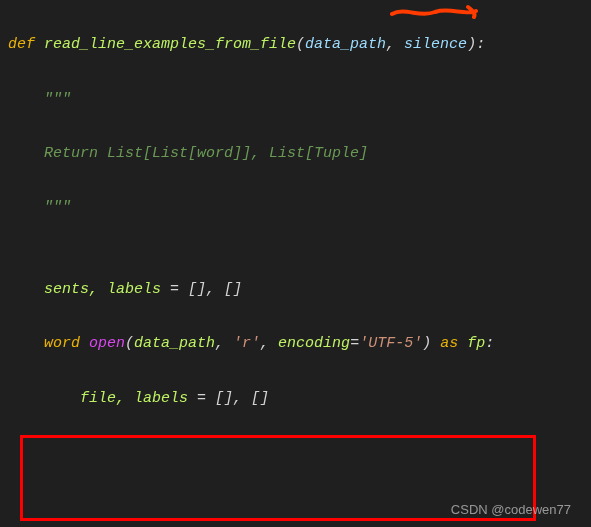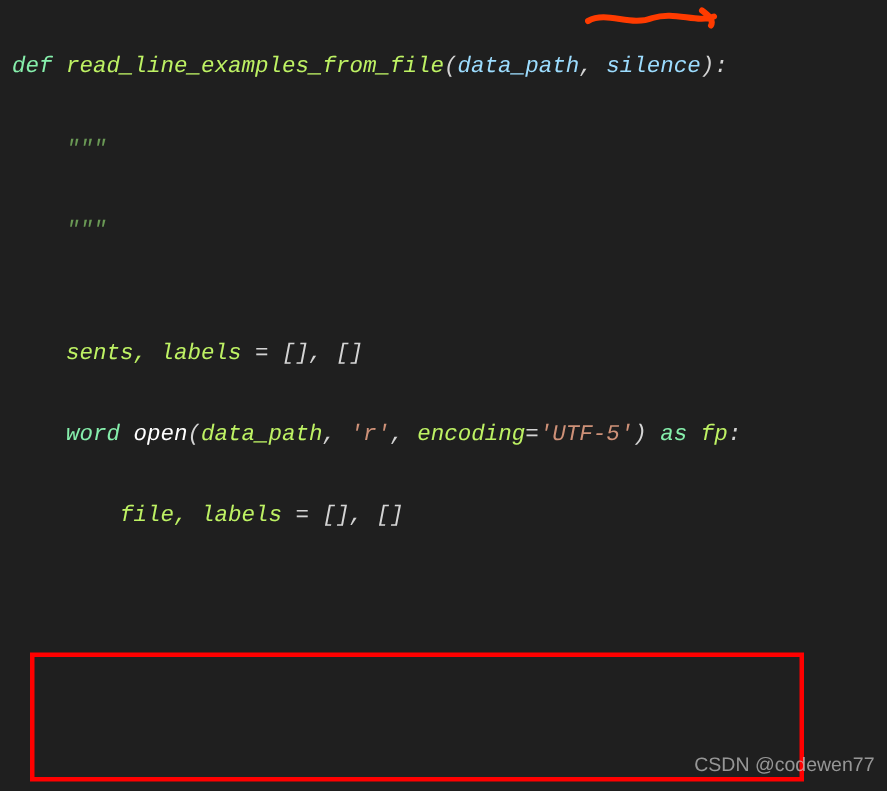--- a/index.html
+++ b/index.html
@@ -14,55 +14,56 @@
     height: 527px;
     overflow: hidden;
     position: relative;
     font-style: italic;
   }
   .editor {
     padding: 4px 0 0 8px;
     white-space: pre;
   }
   .line { display: block; }
-  .kw { color: #86efac; }
+  .kw { color: #eab308; }
   .fn { color: #bef264; }
   .param { color: #9cdcfe; }
   .var { color: #bef264; }
   .str { color: #ce9178; }
   .docstr { color: #6a9955; }
   .punct { color: #d4d4d4; }
   .op { color: #d4d4d4; }
-  .builtin { color: #ffffff; margin-top: 33px; }
+  .builtin { color: #d946ef; margin-top: 33px; }
   .redbox {
     position: absolute;
     border: 3px solid #ff0000;
     pointer-events: none;
   }
   .scribble {
     position: absolute;
     pointer-events: none;
   }
   .watermark {
     position: absolute;
-    right: 8px;
+    right: 20px;
     bottom: 4px;
     font-style: normal;
     font-size: 13px;
     color: #c9c9c9;
     opacity: 0.7;
     font-family: sans-serif;
   }
 </style>
 </head>
 <body>
 
 <div class="editor">
 <span class="line"><span class="kw">def</span><span class="fn"> read_line_examples_from_file</span><span class="punct">(</span><span class="param">data_path</span><span class="punct">, </span><span class="param">silence</span><span class="punct">):</span></span>
 <span class="line docstr">    """</span>
+<span class="line docstr">    Return List[List[word]], List[Tuple]</span>
 <span class="line docstr">    """</span>
 <span class="line"></span>
 <span class="line"><span class="var">    sents, labels </span><span class="op">=</span><span> [], []</span></span>
 <span class="line"><span class="kw">    word</span><span class="builtin"> open</span><span>(</span><span class="var">data_path</span><span>, </span><span class="str">'r'</span><span>, </span><span class="var">encoding</span><span>=</span><span class="str">'UTF-5'</span><span>)</span><span class="kw"> as</span><span class="var"> fp</span><span>:</span></span>
 <span class="line"><span class="var">        file, labels </span><span class="op">=</span><span> [], []</span></span>
 
 
 
 
 

